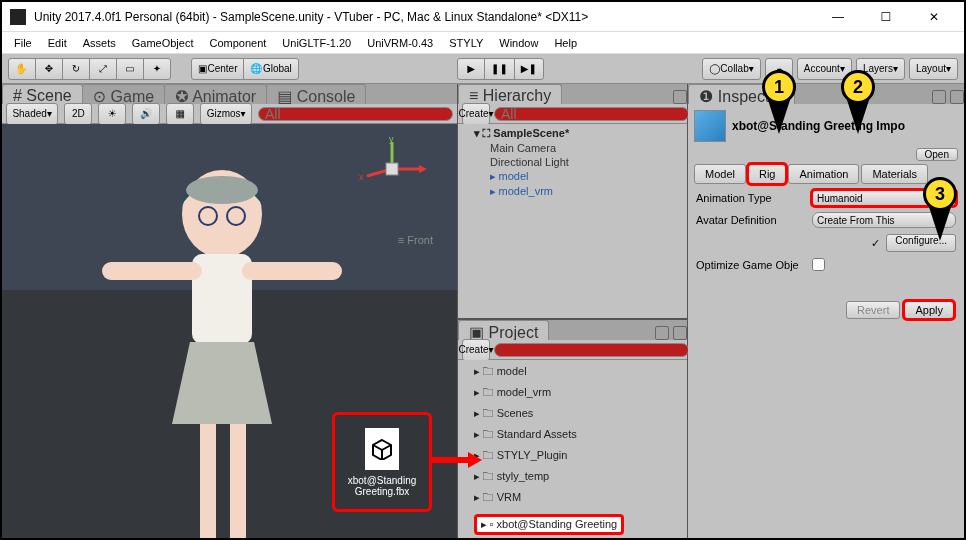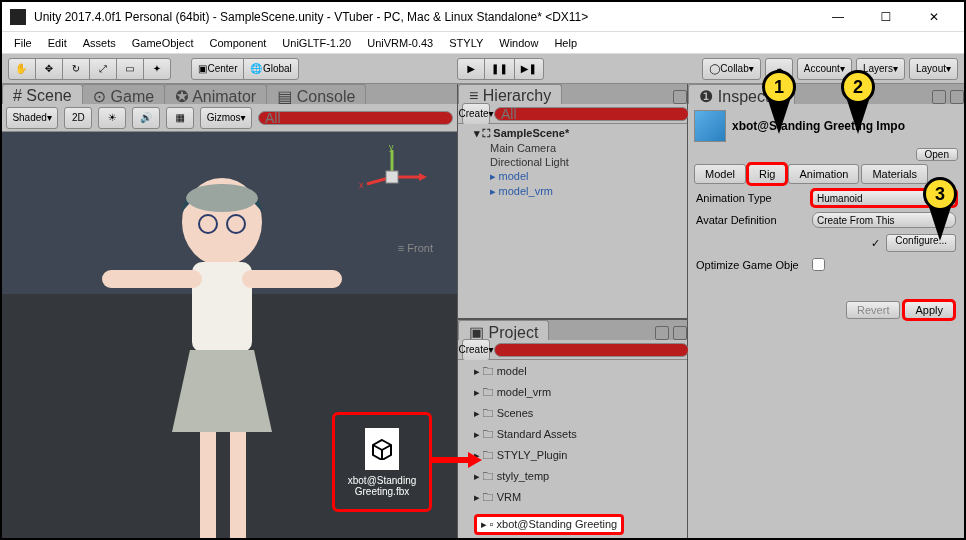--- a/index.html
+++ b/index.html
@@ -15,21 +15,21 @@
 .toolbtn { height: 22px; min-width: 28px; background: linear-gradient(#e8e8e8,#cfcfcf); border: 1px solid #888; border-radius: 3px; display: flex; align-items: center; justify-content: center; font-size: 10px; padding: 0 6px; }
 .toolgrp { display: flex; }
 .toolgrp .toolbtn { border-radius: 0; margin-left: -1px; }
 .toolgrp .toolbtn:first-child { border-radius: 3px 0 0 3px; margin-left: 0; }
 .toolgrp .toolbtn:last-child { border-radius: 0 3px 3px 0; }
 .main { display: flex; height: calc(540px - 30px - 22px - 30px - 4px); }
 .scene-pane { width: 456px; display: flex; flex-direction: column; border-right: 1px solid #555; }
 .tabrow { height: 20px; background: #a3a3a3; display: flex; align-items: flex-end; }
 .tab { height: 20px; padding: 2px 10px; background: #c2c2c2; border: 1px solid #888; border-bottom: none; font-size: 16px; margin-right: -1px; border-radius: 3px 3px 0 0; color: #333; }
 .tab.inactive { background: #a3a3a3; color: #444; }
-.scene-ctrl { height: 28px; background: #c2c2c2; border-bottom: 1px solid #888; display: flex; align-items: center; padding: 0 4px; gap: 6px; font-size: 10px; }
+.scene-ctrl { height: 20px; background: #c2c2c2; border-bottom: 1px solid #888; display: flex; align-items: center; padding: 0 4px; gap: 6px; font-size: 10px; }
 .viewport { flex: 1; background: linear-gradient(#3d4652 40%, #34383c 40%); position: relative; overflow: hidden; }
 .gizmo { position: absolute; top: 10px; right: 30px; width: 70px; height: 70px; }
 .front-lbl { position: absolute; top: 110px; right: 24px; color: #8a8a8a; font-size: 11px; }
 .avatar { position: absolute; left: 80px; top: 30px; width: 280px; height: 440px; }
 .hierarchy { width: 230px; display: flex; flex-direction: column; border-right: 1px solid #555; }
 .panel-hdr { height: 20px; background: #a3a3a3; display: flex; align-items: flex-end; }
 .panel-bar { height: 20px; background: #c2c2c2; border-bottom: 1px solid #888; display: flex; align-items: center; padding: 0 4px; font-size: 10px; gap: 4px; }
 .searchbox { flex: 1; height: 14px; background: #b91c1c; border: 1px solid #888; border-radius: 8px; font-size: 14px; padding: 0 6px; }
 .tree { flex: 1; background: #c2c2c2; padding: 2px 4px; font-size: 11px; color: #222; overflow: hidden; }
 .tree-item { padding: 1px 0 1px 12px; white-space: nowrap; }

